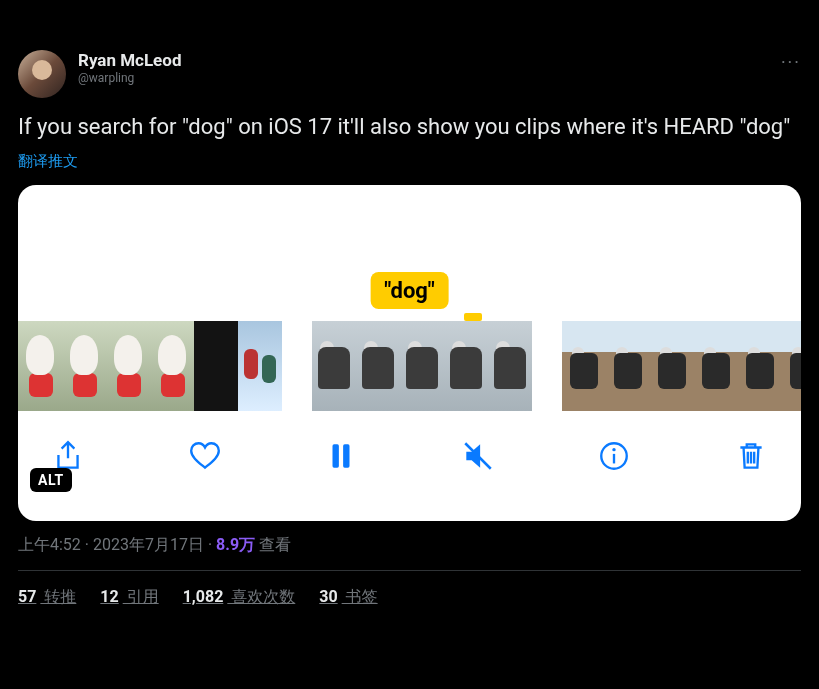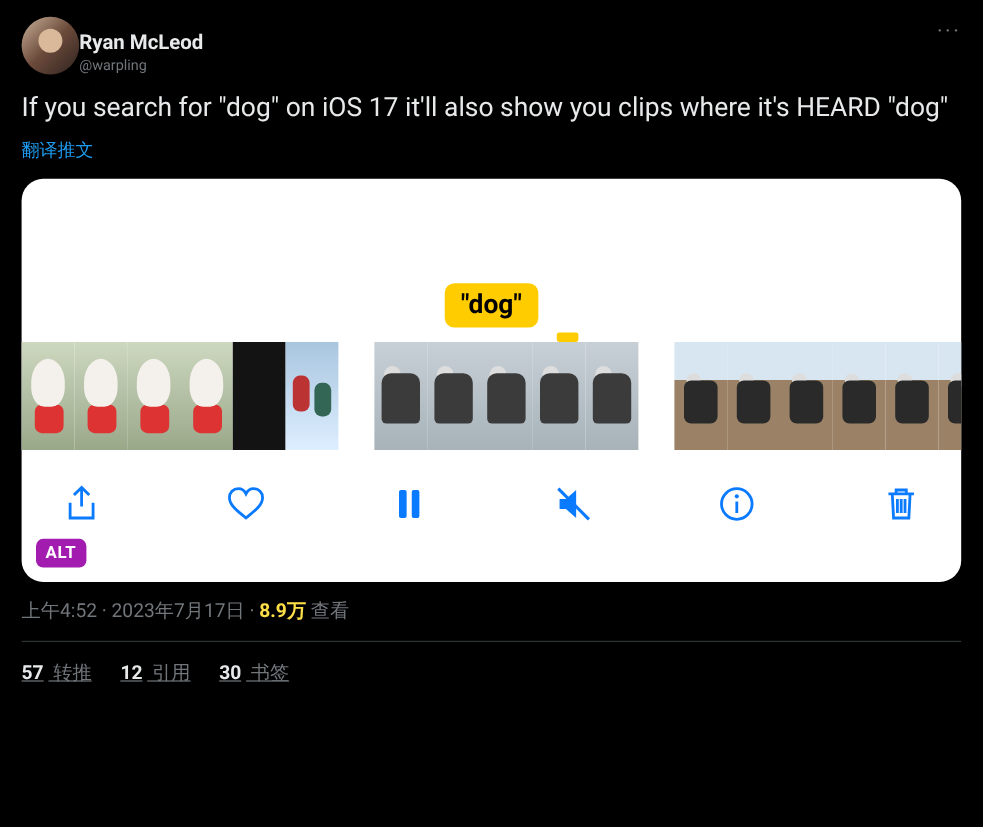--- a/index.html
+++ b/index.html
@@ -9,22 +9,24 @@
     font-family: -apple-system, BlinkMacSystemFont, "Segoe UI", Roboto, Helvetica, Arial, sans-serif;
     width: 819px;
     height: 689px;
     overflow: hidden;
   }
   .tweet {
     padding: 14px 18px 0 18px;
   }
   .header {
     display: flex;
-    align-items: flex-end;
+    align-items: flex-start;
+    gap: 12px;
     position: relative;
+    margin-top: 36px;
   }
   .avatar {
     width: 48px; height: 48px; border-radius: 50%;
     background: linear-gradient(135deg,#c9b19a 0%, #6b4a3a 50%, #2f2320 100%);
     overflow: hidden;
     flex: none;
     position: relative;
   }
   .avatar::after{
     content:"";
@@ -154,32 +156,32 @@
     width: 44px; height:44px;
     display:flex; align-items:center; justify-content:center;
     color:#0a7aff;
     cursor:pointer;
   }
   .tool svg { width: 34px; height: 34px; stroke:#0a7aff; fill:none; stroke-width:2.2; }
   .tool.pause svg rect { fill:#0a7aff; stroke:none; }
   .tool.mute svg { stroke-width:2.4; }
   .alt-badge {
     position:absolute;
-    left: 12px; bottom: 12px;
-    background:#a21caf; color:#fff;
+    left: 12px; bottom: 29px;
+    background:#000000; color:#fff;
     font-weight:700; font-size:14px;
     padding: 4px 8px; border-radius:6px;
     letter-spacing:.5px;
   }
   .meta {
     margin-top: 14px;
     color:#71767b;
     font-size:16px;
   }
-  .meta .bold { color:#fde047; font-weight:700; }
+  .meta .bold { color:#8b5cf6; font-weight:700; }
   .divider {
     margin-top: 14px;
     border-top:1px solid #2f3336;
   }
   .stats {
     display:flex;
     gap: 24px;
     padding: 16px 0 0 0;
     font-size:16px;
     color:#71767b;
@@ -282,16 +284,17 @@
 
   <div class="meta">
     <span>上午4:52</span><span> · </span><span>2023年7月17日</span><span> · </span><span class="bold">8.9万</span><span> 查看</span>
   </div>
 
   <div class="divider"></div>
 
   <div class="stats">
     <div><span class="n">57</span><span> 转推</span></div>
     <div><span class="n">12</span><span> 引用</span></div>
+    <div><span class="n">1,082</span><span> 喜欢次数</span></div>
     <div><span class="n">30</span><span> 书签</span></div>
   </div>
 
 </div>
 
 </body></html>

